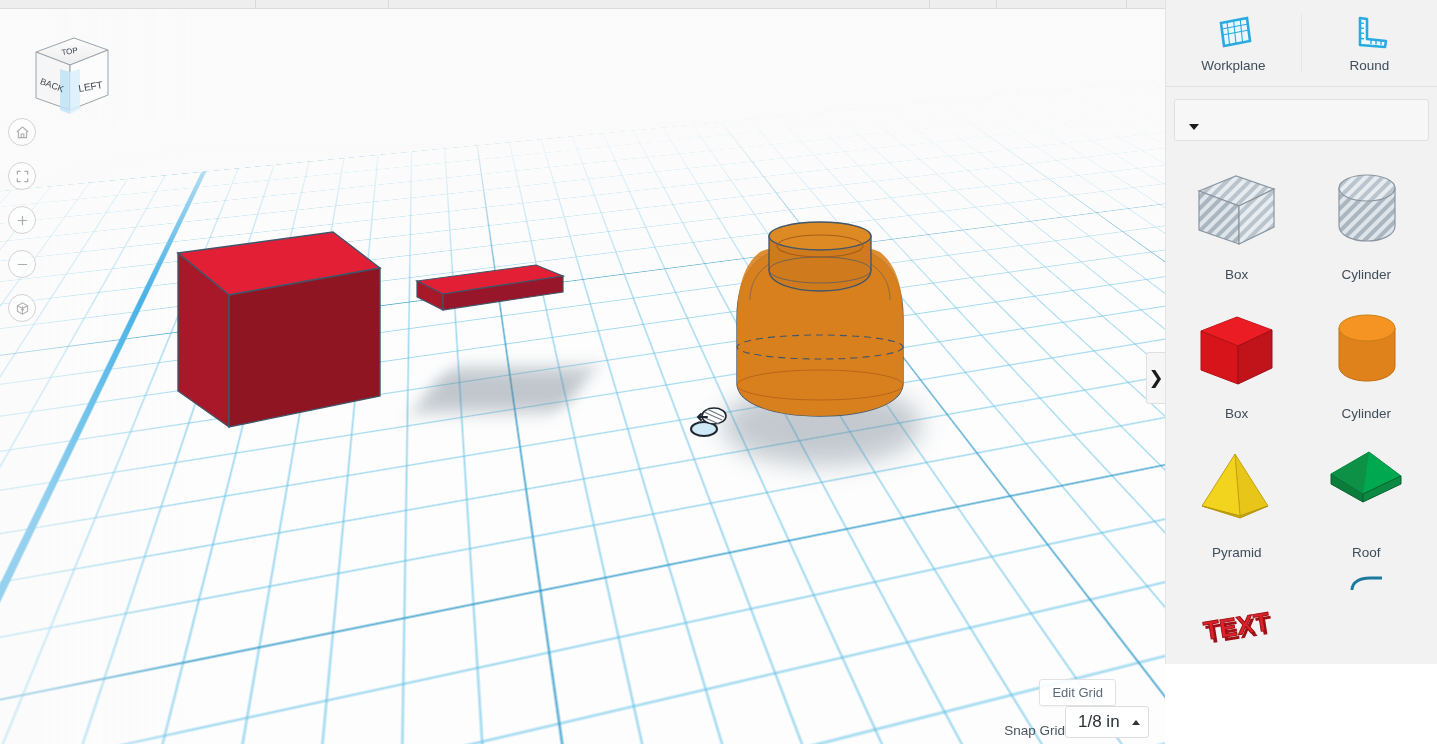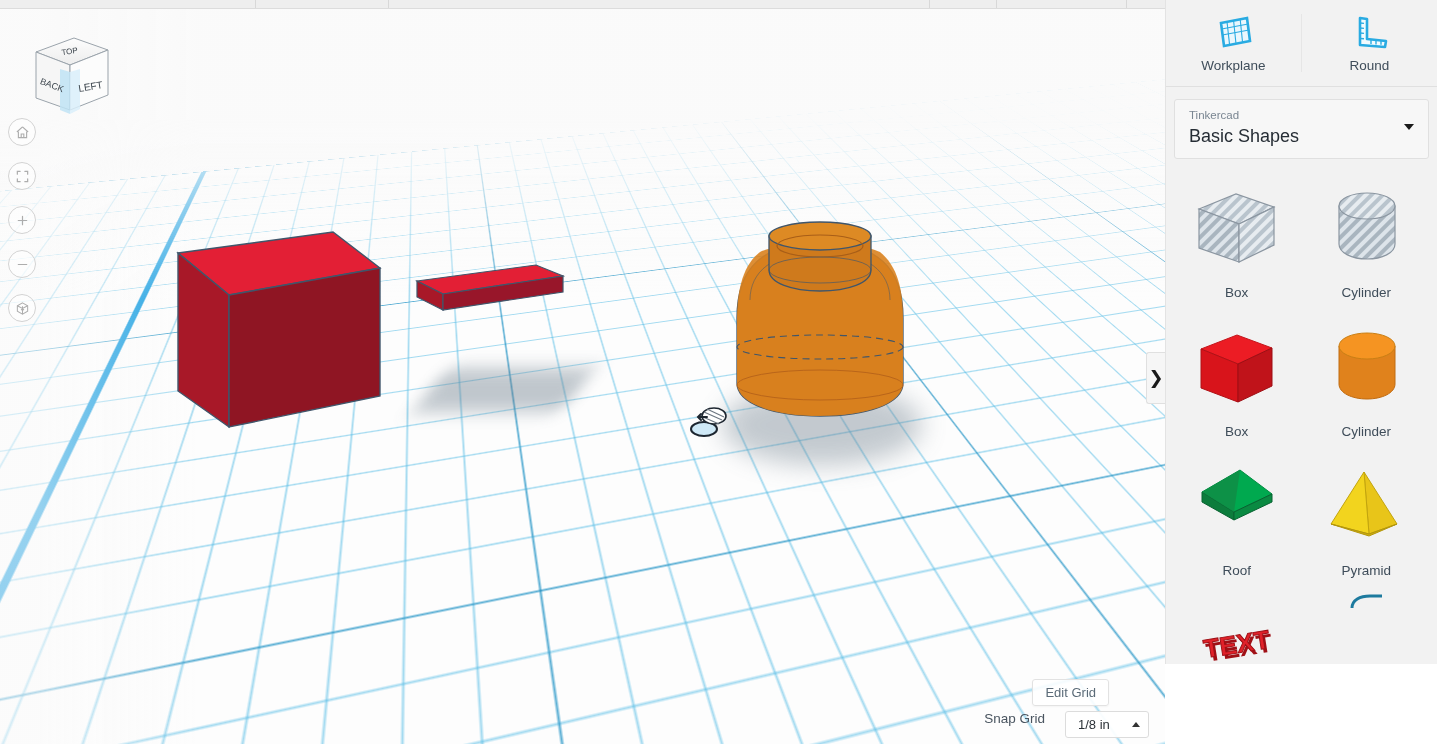--- a/index.html
+++ b/index.html
@@ -83,35 +83,34 @@
   .tool-rail{position:absolute;left:8px;top:118px;width:28px;}
   .tool-btn{
     width:26px;height:26px;border:1px solid #d2d2d2;border-radius:50%;
     background:rgba(255,255,255,.55);margin-bottom:16px;
     display:flex;align-items:center;justify-content:center;cursor:pointer;
   }
   .tool-btn svg{display:block;}
 
   
   .edit-grid-btn{
-    position:absolute;right:56px;bottom:38px;
+    position:absolute;right:49px;bottom:38px;
     background:rgba(255,255,255,.88);border:1px solid #e2e2e2;border-radius:3px;
     padding:5px 12px;font-size:13px;color:#5b6b78;cursor:pointer;
     box-shadow:0 1px 2px rgba(0,0,0,.04);
   }
   .snap-row{
-    position:absolute;right:16px;bottom:6px;display:flex;align-items:flex-start;gap:8px;
+    position:absolute;right:16px;bottom:6px;display:flex;align-items:flex-end;
   }
   .snap-label{font-size:13.5px;color:#4a5560;}
   .snap-select{
     display:flex;align-items:center;gap:12px;
     background:rgba(255,255,255,.92);border:1px solid #dcdcdc;border-radius:3px;
-    padding:5px 8px 5px 12px;font-size:13px;color:#2b3137;cursor:pointer;min-width:62px;
+    padding:5px 8px 5px 12px;font-size:17px;color:#2b3137;cursor:pointer;min-width:62px;
     justify-content:space-between;
-    margin-left:12px;
   }
   .caret-up{width:0;height:0;border-left:4px solid transparent;border-right:4px solid transparent;border-bottom:5px solid #333;}
 
   
   .collapse-handle{
     position:absolute;right:0;top:352px;width:18px;height:50px;
     background:#f6f6f6;border:1px solid #e0e0e0;border-right:none;
     border-radius:3px 0 0 3px;display:flex;align-items:center;justify-content:center;
     cursor:pointer;z-index:30;
   }
@@ -333,24 +332,20 @@
             <path d="M20,27 L20,31"></path>
               <path d="M25,27.5 L25,31.4"></path>
               <path d="M30,28 L30,31.8"></path>
           </g>
         </svg>
         <div class="lbl">Round</div>
       </div>
     </div>
 
     <div class="sb-dropdown">
-      <div>
-        <div class="dd-kicker">Tinkercad</div>
-        <div class="dd-title">Basic Shapes</div>
-      </div>
       <div class="dd-caret"></div>
     </div>
 
     <div class="shape-grid">
 
       <div class="shape-cell">
         <div class="shape-art">
           <svg width="86" height="86" viewBox="0 0 86 86">
             <defs>
               <pattern id="hatchA" width="8" height="8" patternTransform="rotate(45)" patternUnits="userSpaceOnUse">
@@ -397,40 +392,40 @@
             <path d="M16,23 L16,61 C16,70 29,76 44,76 C59,76 72,70 72,61 L72,23 Z" fill="#e0821c" stroke="#c06c12" stroke-width="1"></path>
             <ellipse cx="44" cy="23" rx="28" ry="13" fill="#f59422" stroke="#c97f15" stroke-width="1"></ellipse>
           </svg>
         </div>
         <div class="shape-name">Cylinder</div>
       </div>
 
       <div class="shape-cell">
         <div class="shape-art">
           <svg width="86" height="86" viewBox="0 0 86 86">
+            <polygon points="41,10 74,62 46,72" fill="#e8c519" stroke="#c2a40e" stroke-width="1"></polygon>
+            <polygon points="41,10 46,72 8,62" fill="#f2d41e" stroke="#c2a40e" stroke-width="1"></polygon>
+            <polygon points="8,62 46,72 74,62 46,74" fill="#cfae0e" stroke="#b3960b" stroke-width="1"></polygon>
+          </svg>
+        </div>
+        <div class="shape-name">Pyramid</div>
+      </div>
+
+      <div class="shape-cell">
+        <div class="shape-art">
+          <svg width="86" height="86" viewBox="0 0 86 86">
             <polygon points="46,8 78,32 40,50 8,30" fill="#00a94f" stroke="#008c41" stroke-width="1"></polygon>
             <polygon points="8,30 40,50 40,58 8,40" fill="#0c7c3c" stroke="#086231" stroke-width="1"></polygon>
             <polygon points="40,50 78,32 78,40 40,58" fill="#0a8a42" stroke="#086231" stroke-width="1"></polygon>
             <polygon points="46,8 8,30 40,50" fill="#0e8e46" opacity=".9"></polygon>
           </svg>
         </div>
         <div class="shape-name">Roof</div>
       </div>
 
-      <div class="shape-cell">
-        <div class="shape-art">
-          <svg width="86" height="86" viewBox="0 0 86 86">
-            <polygon points="41,10 74,62 46,72" fill="#e8c519" stroke="#c2a40e" stroke-width="1"></polygon>
-            <polygon points="41,10 46,72 8,62" fill="#f2d41e" stroke="#c2a40e" stroke-width="1"></polygon>
-            <polygon points="8,62 46,72 74,62 46,74" fill="#cfae0e" stroke="#b3960b" stroke-width="1"></polygon>
-          </svg>
-        </div>
-        <div class="shape-name">Pyramid</div>
-      </div>
-
 
       <div class="shape-cell">
         <div class="shape-art">
           <svg width="86" height="86" viewBox="0 0 86 86">
             <g transform="rotate(-9 43 45)">
               <text x="43" y="52" text-anchor="middle" font-size="26" font-weight="bold" fill="#a01016" font-family="Liberation Sans, sans-serif" transform="translate(2,4)">TEXT</text>
               <text x="43" y="52" text-anchor="middle" font-size="26" font-weight="bold" fill="#e02129" stroke="#9c0f15" stroke-width="1" font-family="Liberation Sans, sans-serif">TEXT</text>
             </g>
           </svg>
         </div>

